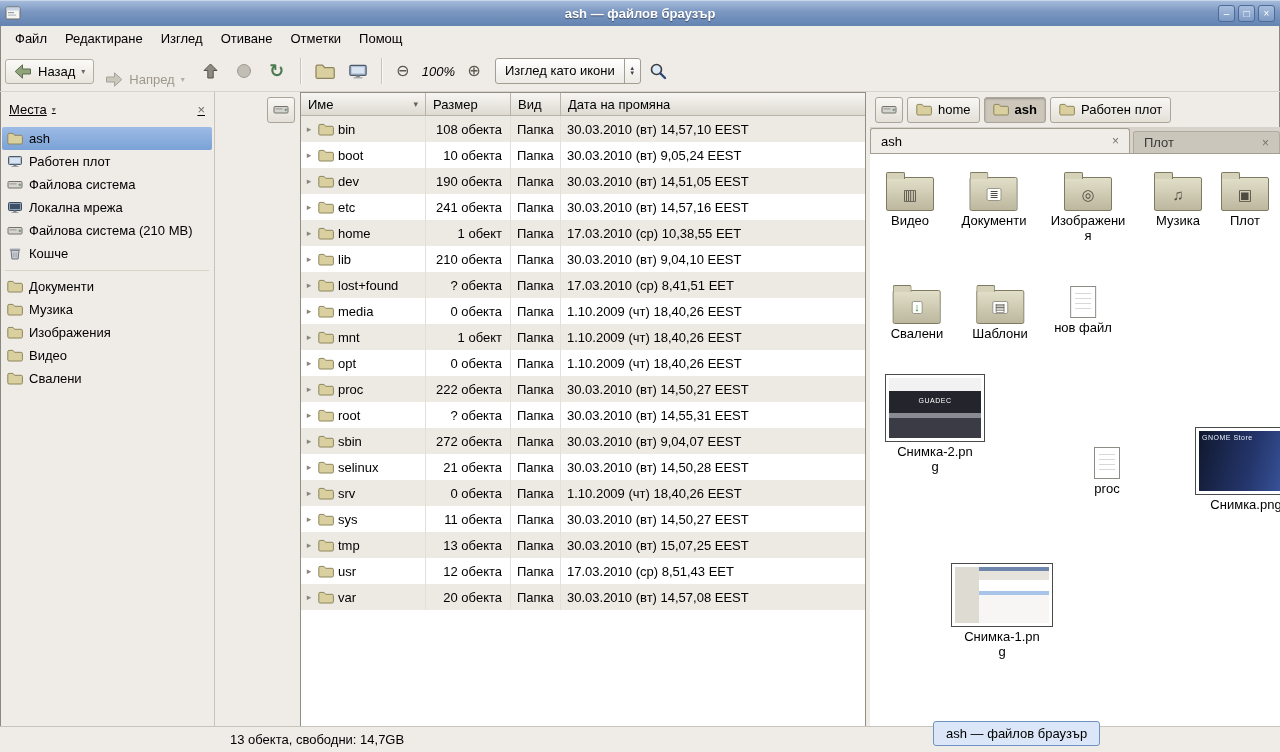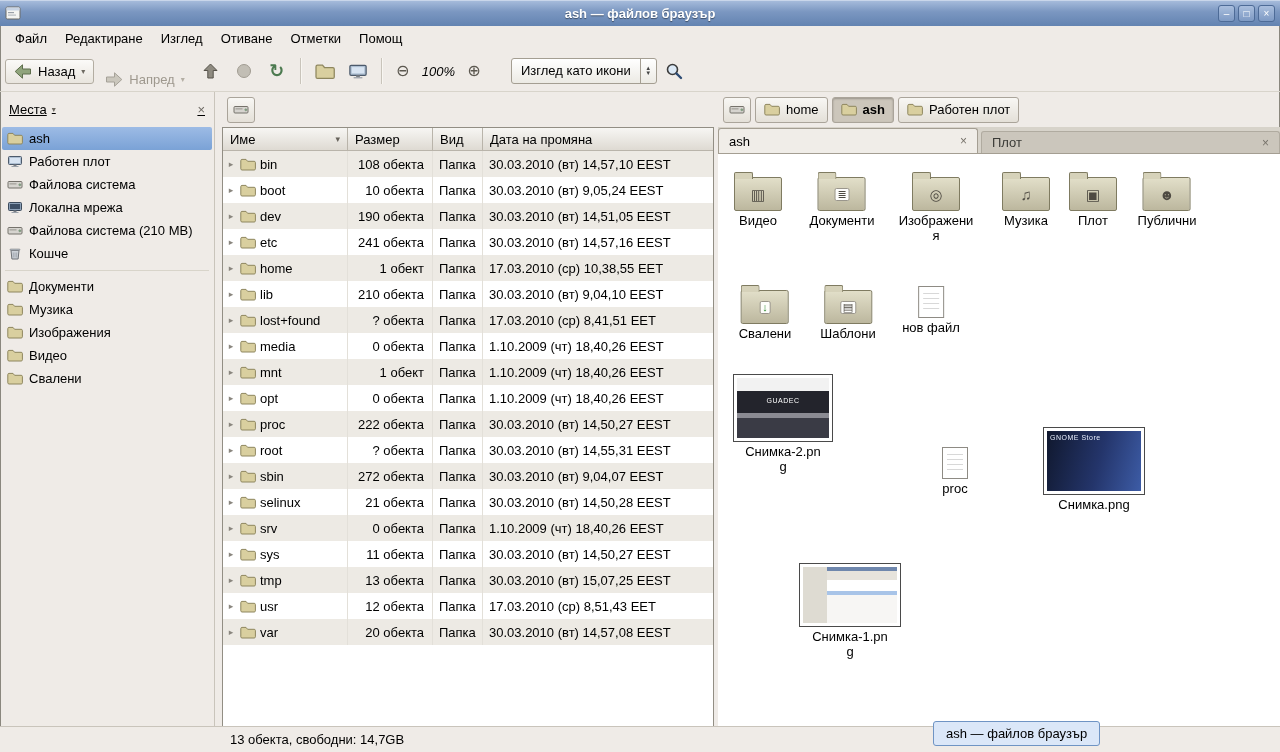--- a/index.html
+++ b/index.html
@@ -30,21 +30,21 @@
             border-radius:3px;background:linear-gradient(#fbfaf8,#e9e5de);}
   .btn-fwd{display:flex;align-items:center;gap:6px;padding:4px 8px;color:#9e988e;margin-top:16px;}
   .chev{font-size:8px;color:#6e6a62;}
   .chev.dim{color:#b3aea4;}
   .iconbtn{min-width:30px;height:30px;display:flex;align-items:center;justify-content:center;border-radius:3px;}
   .iconbtn.small{min-width:24px;height:26px;}
   .glyph{font-size:16px;color:#5c5850;line-height:1;}
   .reload-glyph{font-size:18px;color:#4c7a50;font-weight:bold;}
   .zoom{padding:0 4px;font-style:italic;}
   .combo{display:flex;align-items:stretch;height:26px;border:1px solid #a49e92;border-radius:3px;
-         background:linear-gradient(#ffffff,#eceae4);margin-left:22px;}
+         background:linear-gradient(#ffffff,#eceae4);margin-left:6px;}
   .combo .txt{padding:4px 9px 0 9px;}
   .combo .spin{width:16px;border-left:1px solid #a49e92;display:flex;flex-direction:column;
                align-items:center;justify-content:center;color:#444;}
   .combo .spin span{font-size:6px;line-height:5px;}
 
   
   .main{display:flex;height:634px;}
   .splitter{width:7px;}
   .splitter.thin{width:4px;}
 
@@ -53,21 +53,21 @@
   .side-head{height:35px;display:flex;align-items:center;gap:5px;padding:0 9px;text-decoration:underline;}
   .side-head .sp{flex:1;}
   .side-close{color:#6e6a64;font-size:13px;}
   .side-item{height:23px;display:flex;align-items:center;gap:6px;padding:0 5px;margin:0 2px;border-radius:2px;}
   .side-item.selected{background:linear-gradient(#9dbbe5,#7aa2d6);}
   .side-item .lbl{white-space:nowrap;}
   .side-sep{border-top:1px solid #d8d4ca;margin:5px 5px 4px 5px;}
   .ic{display:inline-flex;align-items:center;justify-content:center;}
 
   
-  .pane-list{width:492px;display:flex;flex-direction:column;}
+  .pane-list{width:604px;display:flex;flex-direction:row;margin-left:40px;}
   .pathbar{height:35px;display:flex;align-items:center;gap:4px;padding:0 5px;}
   .pbtn{display:flex;align-items:center;gap:6px;height:26px;padding:0 8px;border:1px solid #aaa49a;
         border-radius:3px;background:linear-gradient(#f8f7f4,#e4e0d8);}
   .pbtn.icon-only{width:28px;padding:0;justify-content:center;}
   .pbtn.active{background:#ccc6bb;box-shadow:inset 0 1px 2px rgba(0,0,0,.25);font-weight:bold;}
   .table{flex:1;display:flex;flex-direction:column;border:1px solid #928e84;border-bottom:none;}
   .thead{display:flex;height:23px;}
   .hcell{display:flex;align-items:center;justify-content:space-between;padding:0 7px;
          background:linear-gradient(#f7f6f3,#dedad2);border-right:1px solid #b9b4aa;border-bottom:1px solid #b9b4aa;}
   .hcell.c0{width:125px;}.hcell.c1{width:85px;}.hcell.c2{width:50px;}

